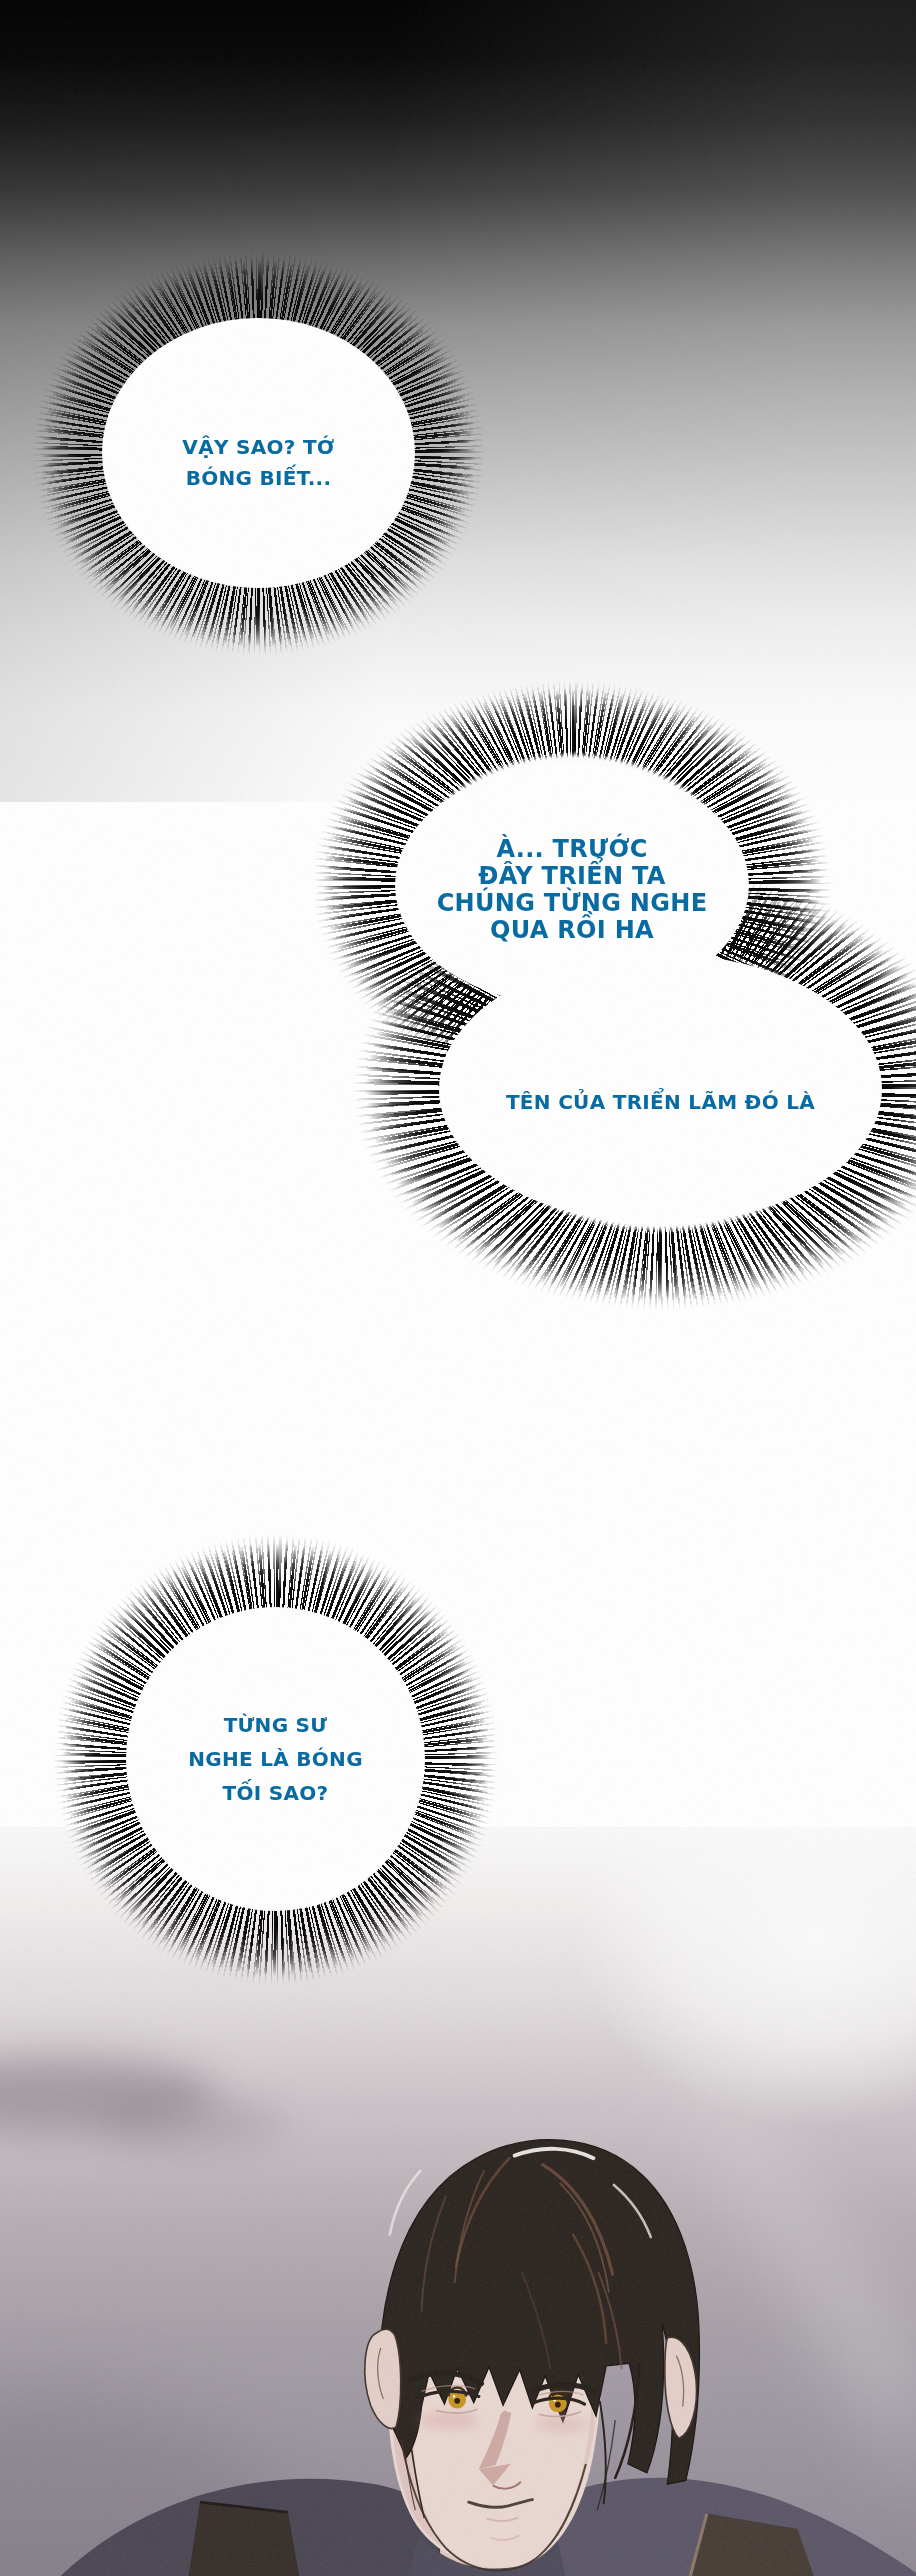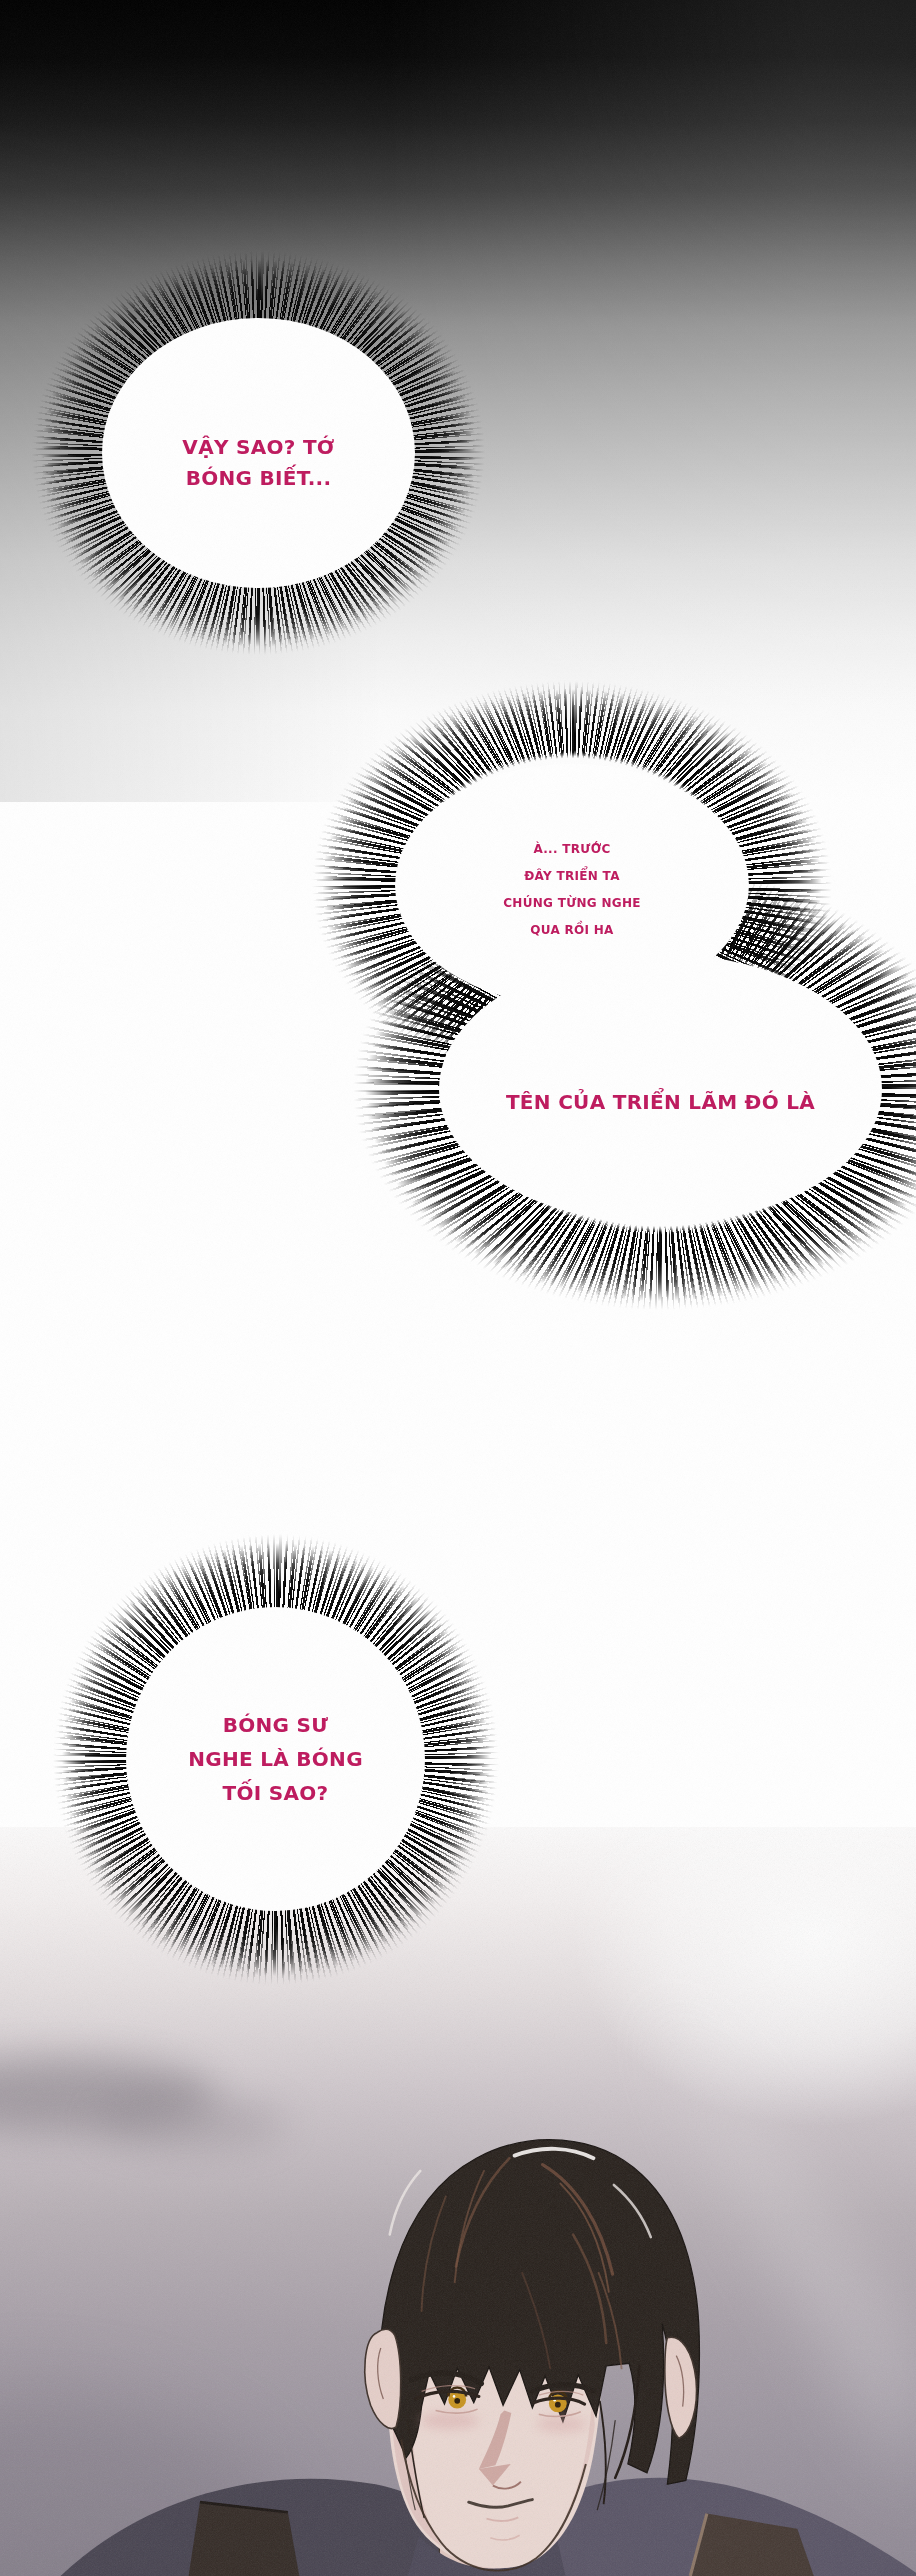--- a/index.html
+++ b/index.html
@@ -39,29 +39,29 @@
     background:repeating-conic-gradient(from 0.9deg, #000 0deg 0.4deg, transparent 0.4deg 1.55deg);
     -webkit-mask:radial-gradient(50% 50% at 50% 50%, transparent 0 63%, #000 66% 74%, rgba(0,0,0,.5) 86%, transparent 100%);
     mask:radial-gradient(50% 50% at 50% 50%, transparent 0 63%, #000 66% 74%, rgba(0,0,0,.5) 86%, transparent 100%);
     transform:rotate(0.3deg);
   }
   .core{
     position:absolute;z-index:3;border-radius:50%;background:#ffffff;
     display:flex;align-items:center;justify-content:center;
   }
   .bubble-text{
-    font-weight:700;color:#be185d;text-align:center;letter-spacing:0.3px;
+    font-weight:700;color:#0369a1;text-align:center;letter-spacing:0.3px;
   }
   .bubble-text span{display:block;}
   .b1-burst{left:32px;top:251px;width:453px;height:404px;}
   .b1-core{left:102px;top:318px;width:313px;height:270px;}
   .b1-core .bubble-text{font-size:20px;line-height:31px;transform:translateY(9.6px);}
   .b2-burst{left:312px;top:681px;width:520px;height:407px;}
   .b2-core{left:395px;top:764px;width:354px;height:242px;}
-  .b2-core .bubble-text{font-size:12px;line-height:27px;transform:translateY(5.1px);}
+  .b2-core .bubble-text{font-size:24px;line-height:27px;transform:translateY(5.1px);}
   .b3-burst{left:353px;top:868px;width:615px;height:442px;}
   .b3-core{left:439px;top:954px;width:443px;height:270px;}
   .b3-core .bubble-text{font-size:20px;line-height:32px;transform:translateY(12.7px);}
   .b4-burst{left:53px;top:1534px;width:446px;height:451px;}
   .b4-core{left:126px;top:1607px;width:299px;height:304px;}
   .b4-core .bubble-text{font-size:20px;line-height:34px;}
   
   .page-grain{
     position:absolute;left:0;top:0;width:917px;height:2576px;z-index:9;
     pointer-events:none;opacity:.055;
@@ -225,21 +225,21 @@
       <span>QUA RỒI HA</span>
     </div>
   </div>
   <div class="core b3-core">
     <div class="bubble-text">
       <span>TÊN CỦA TRIỂN LÃM ĐÓ LÀ</span>
     </div>
   </div>
   <div class="core b4-core">
     <div class="bubble-text">
-      <span>BÓNG SƯ</span>
+      <span>TỪNG SƯ</span>
       <span>NGHE LÀ BÓNG</span>
       <span>TỐI SAO?</span>
     </div>
   </div>
 
   <svg class="page-grain" viewBox="0 0 1440 4046" preserveAspectRatio="none">
     <filter id="pgrain" x="0" y="0" width="100%" height="100%">
       <feTurbulence type="fractalNoise" baseFrequency="0.8" numOctaves="2" stitchTiles="stitch"></feTurbulence>
       <feColorMatrix type="saturate" values="0"></feColorMatrix>
     </filter>

